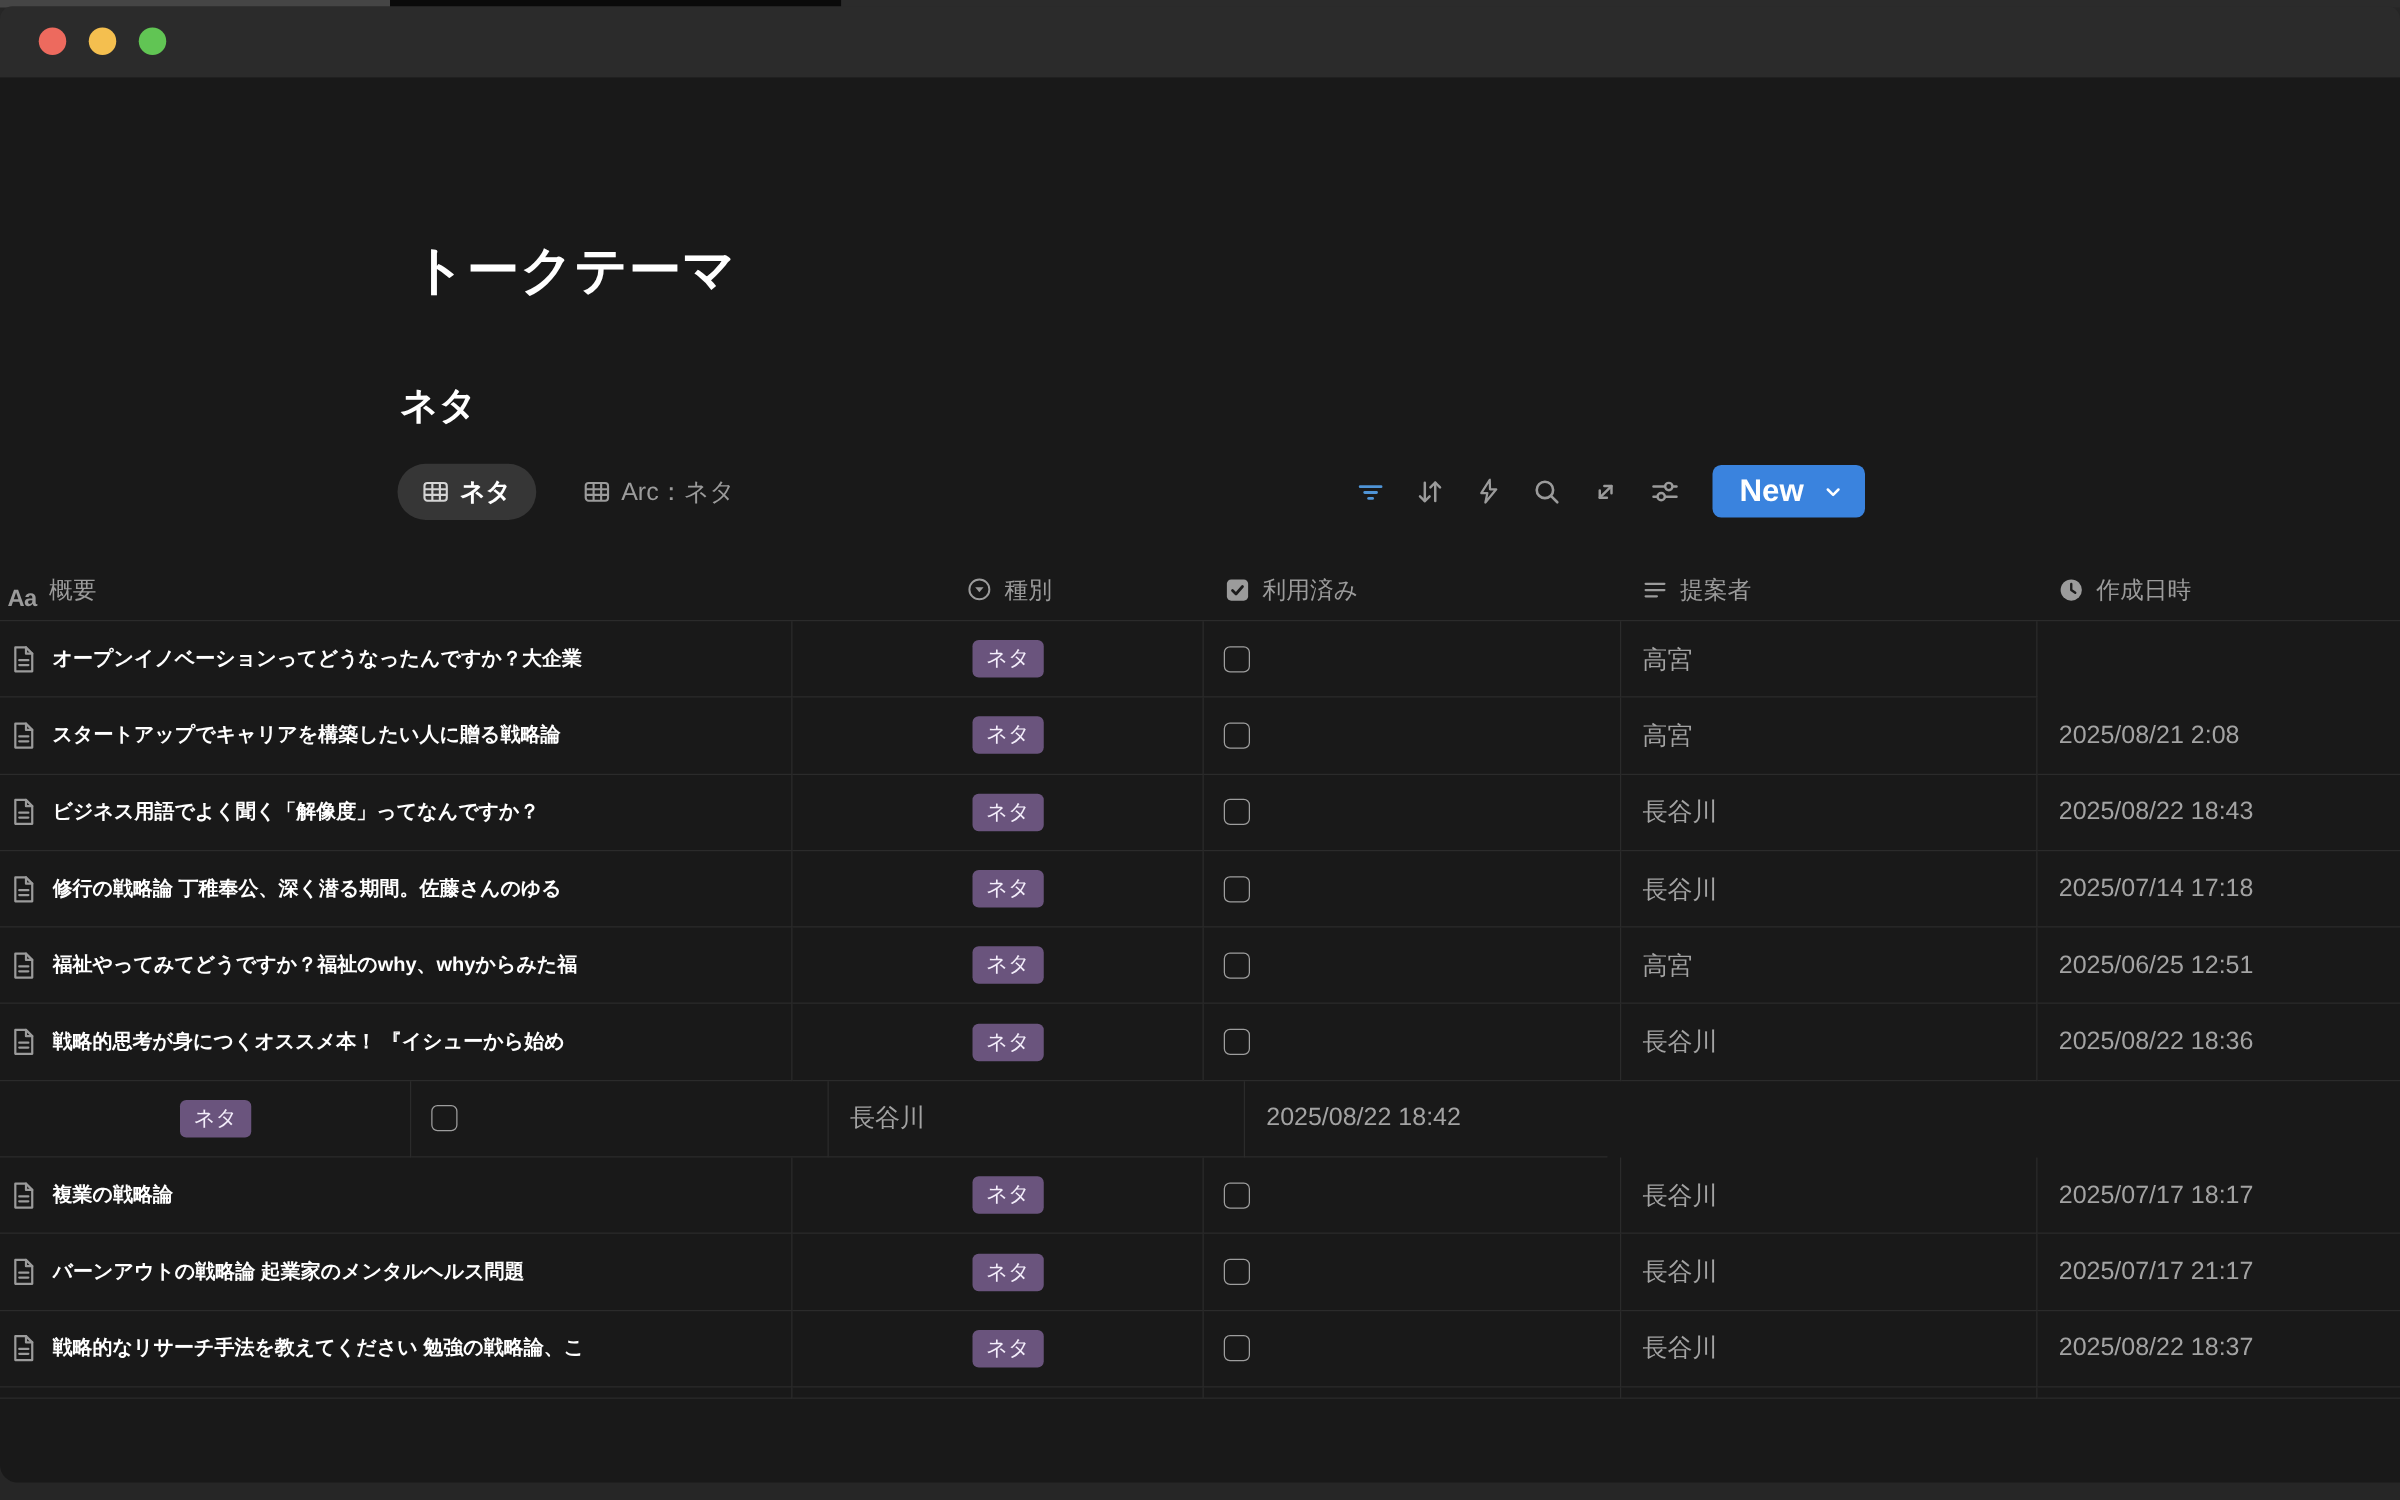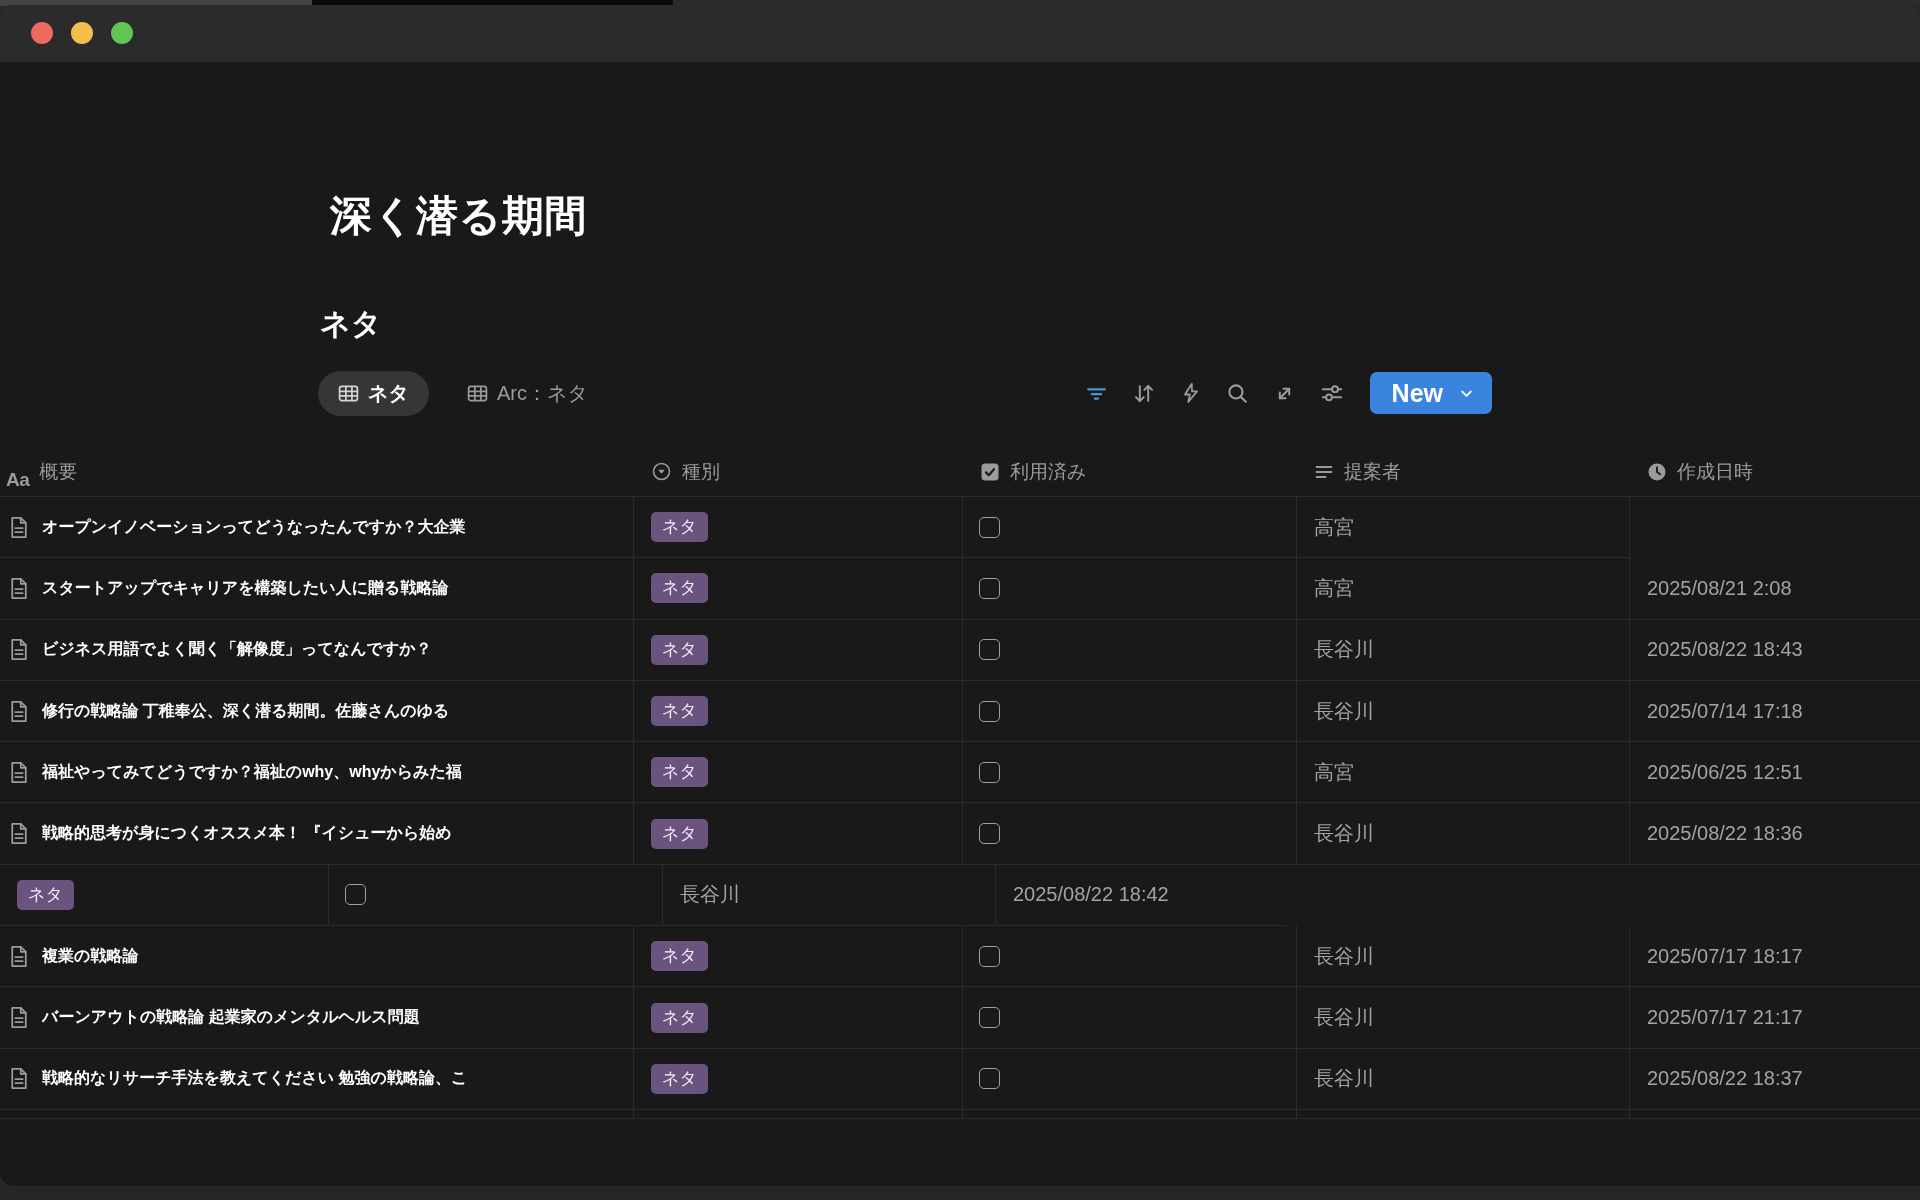--- a/index.html
+++ b/index.html
@@ -83,21 +83,21 @@
   
   .table { position:absolute; left:0; right:0; top:385px; }
   .thead {
     display:flex; height:50px; align-items:center;
     border-bottom:1px solid #2b2b2b;
     color:#9b9b9b; font-size:19px;
   }
   .hcell { display:flex; align-items:center; gap:10px; height:100%; padding-left:17px; }
   .hcell .aa { font-size:19px; font-weight:700; color:#9b9b9b; letter-spacing:-0.5px;margin-top:17px; }
   .col1 { width:634px; }
-  .col2 { width:329px; }
+  .col2 { width:329px;justify-content:center; }
   .col3 { width:334px; }
   .col4 { width:333px; }
   .col5 { width:290px; }
   .hcell.col1 { padding-left:6px; }
 
   .trow { display:flex; height:61.3px; }
   .cell {
     display:flex; align-items:center; padding-left:17px;
     border-bottom:1px solid #2b2b2b;
     overflow:hidden;
@@ -140,21 +140,21 @@
 <div class="titlebar">
   <div class="traffic">
     <span class="tl red"></span>
     <span class="tl yellow"></span>
     <span class="tl green"></span>
   </div>
 </div>
 
 <div class="content">
 
-  <h1 class="page-title">深く潜る期間</h1>
+  <h1 class="page-title">トークテーマ</h1>
   <h2 class="collection-title">ネタ</h2>
 
   <div class="views-row">
     <div class="view-tab active">
       <span>
         <svg width="21" height="21" viewBox="0 0 16 16" fill="none" stroke-width="1.3">
           <rect x="1.2" y="2.6" width="13.6" height="10.8" rx="1.8"></rect>
           <line x1="1.2" y1="6.4" x2="14.8" y2="6.4"></line>
           <line x1="1.2" y1="9.8" x2="14.8" y2="9.8"></line>
           <line x1="6" y1="2.6" x2="6" y2="13.4"></line>

